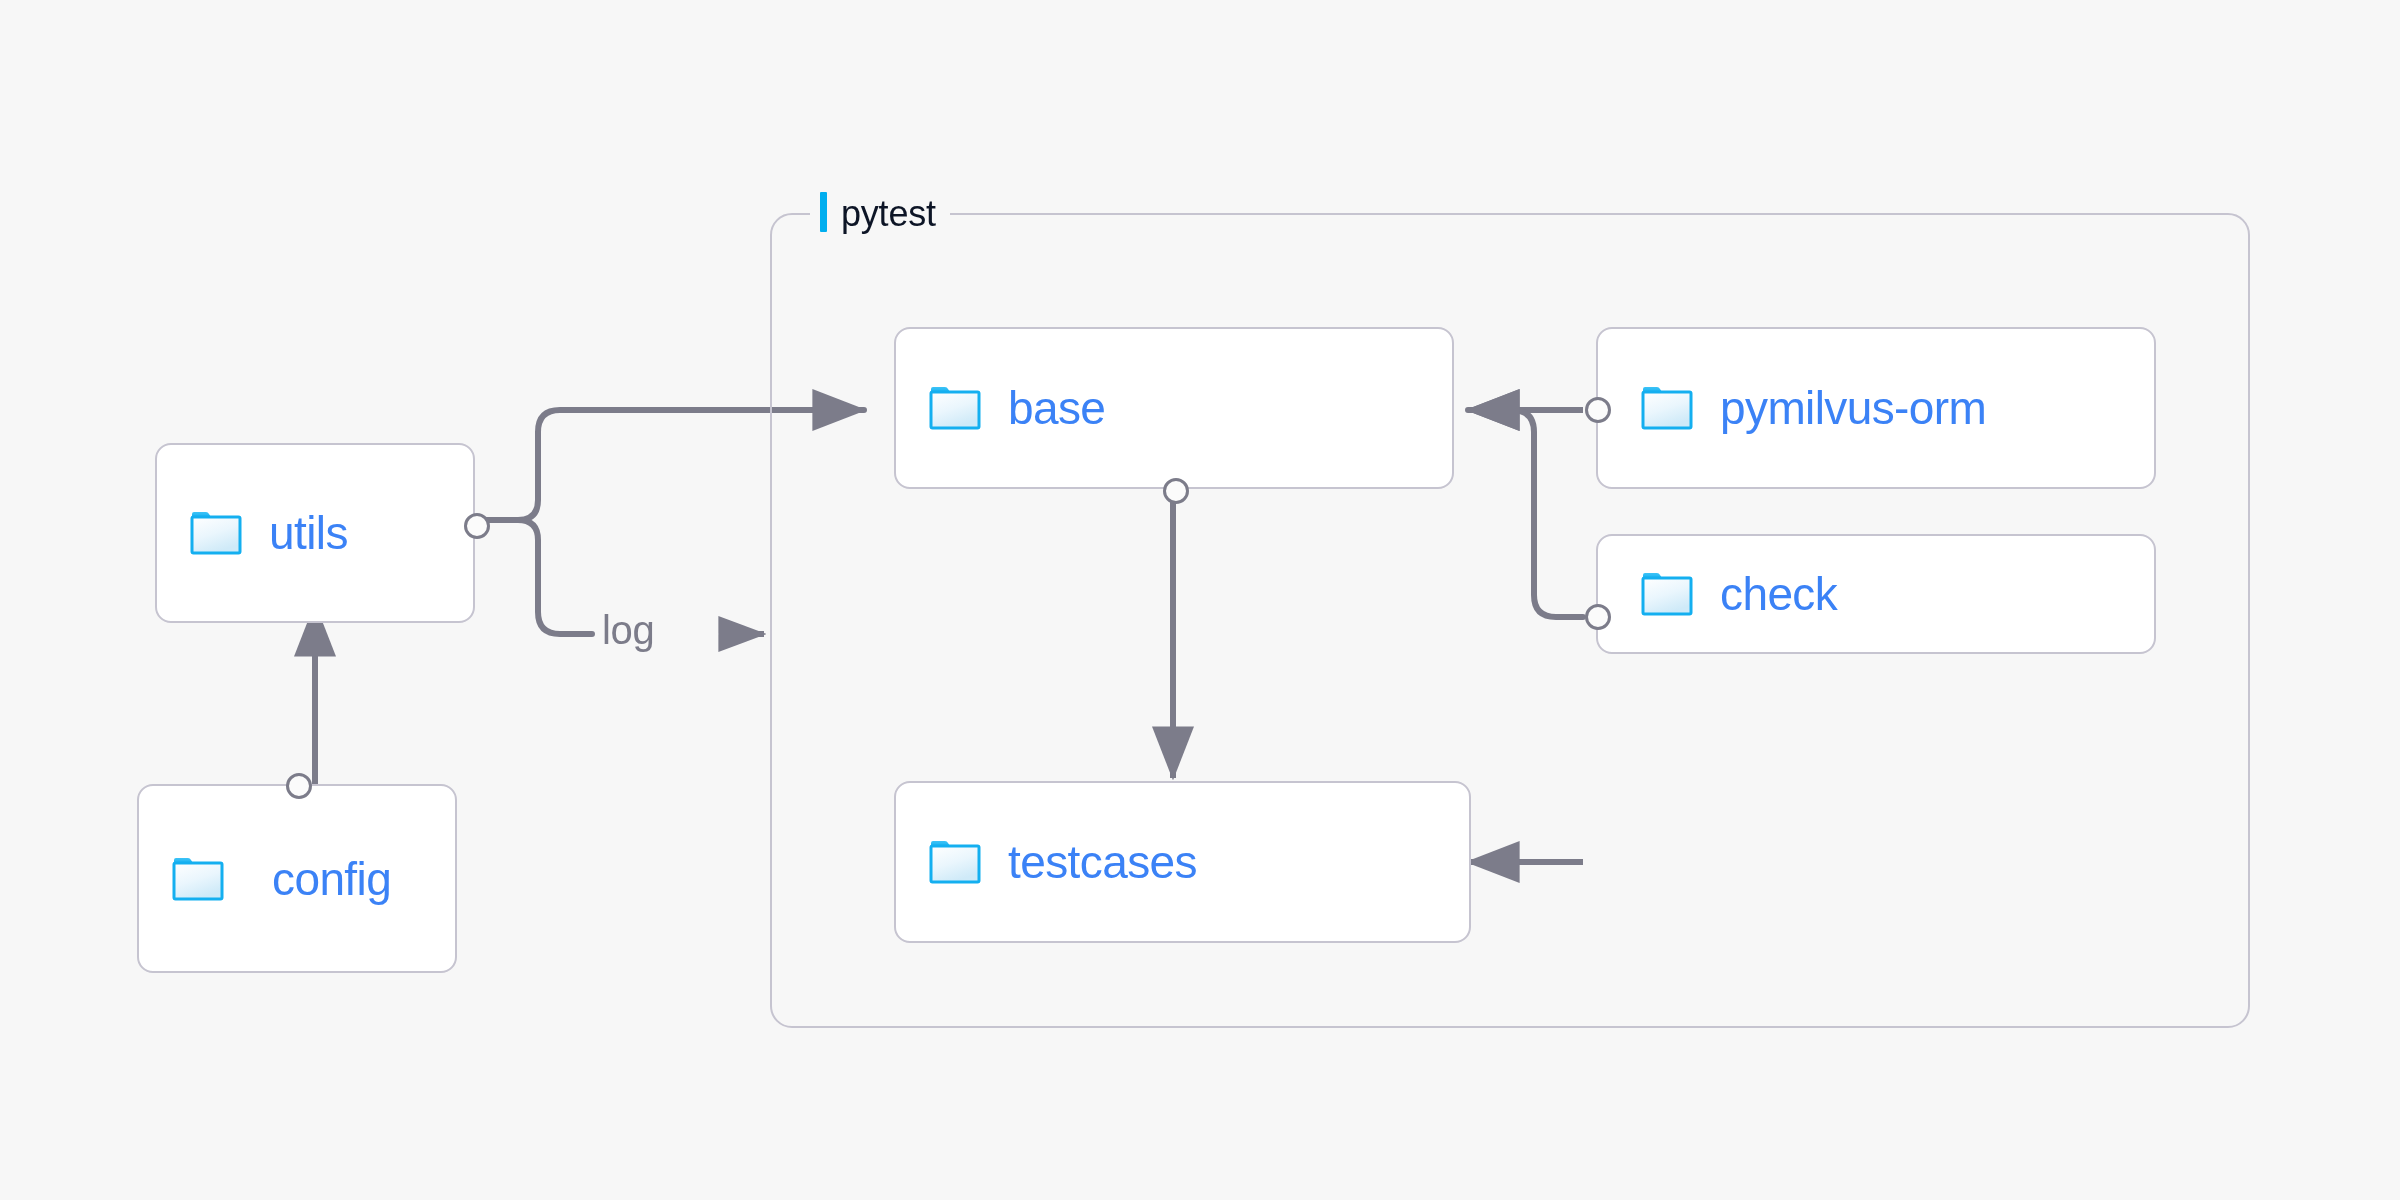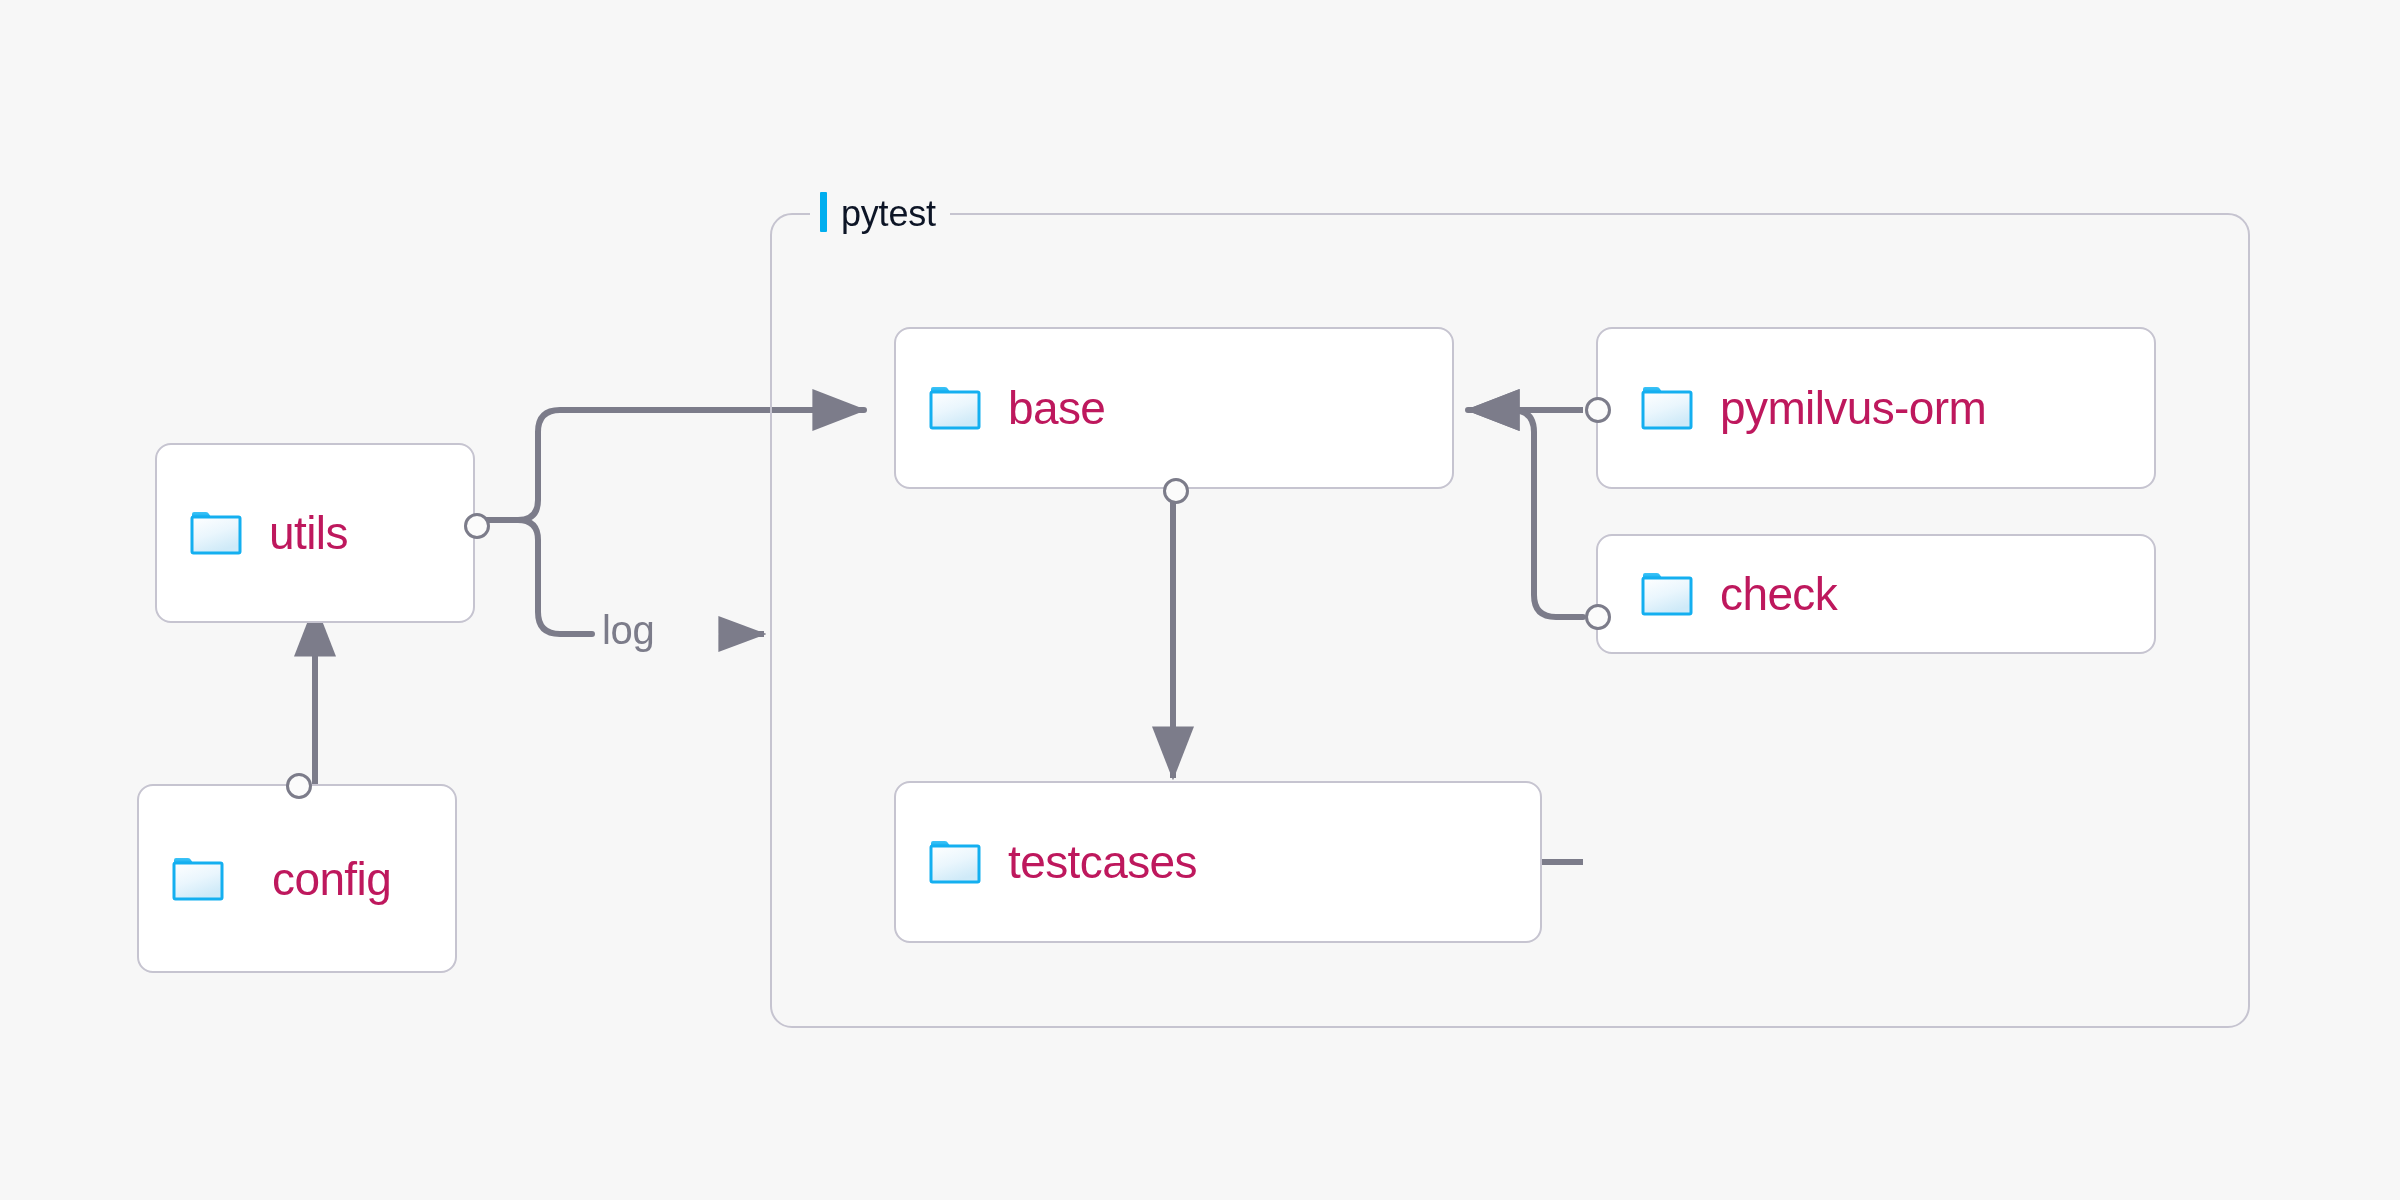--- a/index.html
+++ b/index.html
@@ -71,21 +71,21 @@
     background: #ffffff;
     border: 2px solid #c6c4d0;
     border-radius: 16px;
     display: flex;
     align-items: center;
     padding-left: 32px;
     gap: 26px;
   }
   .node-label {
     font-size: 46px;
-    color: #be185d;
+    color: #3b82f6;
     font-family: "Liberation Sans", sans-serif;
     letter-spacing: -0.6px;
     white-space: nowrap;
     text-align: right;
   }
 
   
   .folder-icon {
     width: 54px;
     height: 46px;
@@ -196,21 +196,21 @@
 
   <div class="node" style="left:894px; top:327px; width:560px; height:162px;">
     <svg class="folder-icon" viewBox="0 0 54 46">
       <path d="M3 8 L3 4 Q3 2 5 2 L17 2 Q19 2 20 4 L22 7 L3 7 Z" fill="url(#folderTabGrad)"></path>
       <rect x="3" y="7" width="48" height="36" rx="1.5" fill="url(#folderGrad)" stroke="#14aff0" stroke-width="3"></rect>
     </svg>
     <span class="node-label">base</span>
     <div class="handle" style="left:267px; top:149px;"></div>
   </div>
 
-  <div class="node" style="left:894px; top:781px; width:648px; height:162px;">
+  <div class="node" style="left:894px; top:781px; width:577px; height:162px;">
     <svg class="folder-icon" viewBox="0 0 54 46">
       <path d="M3 8 L3 4 Q3 2 5 2 L17 2 Q19 2 20 4 L22 7 L3 7 Z" fill="url(#folderTabGrad)"></path>
       <rect x="3" y="7" width="48" height="36" rx="1.5" fill="url(#folderGrad)" stroke="#14aff0" stroke-width="3"></rect>
     </svg>
     <span class="node-label">testcases</span>
   </div>
 
   <div class="node" style="left:1596px; top:327px; width:560px; height:162px; padding-left:42px;">
     <svg class="folder-icon" viewBox="0 0 54 46">
       <path d="M3 8 L3 4 Q3 2 5 2 L17 2 Q19 2 20 4 L22 7 L3 7 Z" fill="url(#folderTabGrad)"></path>

